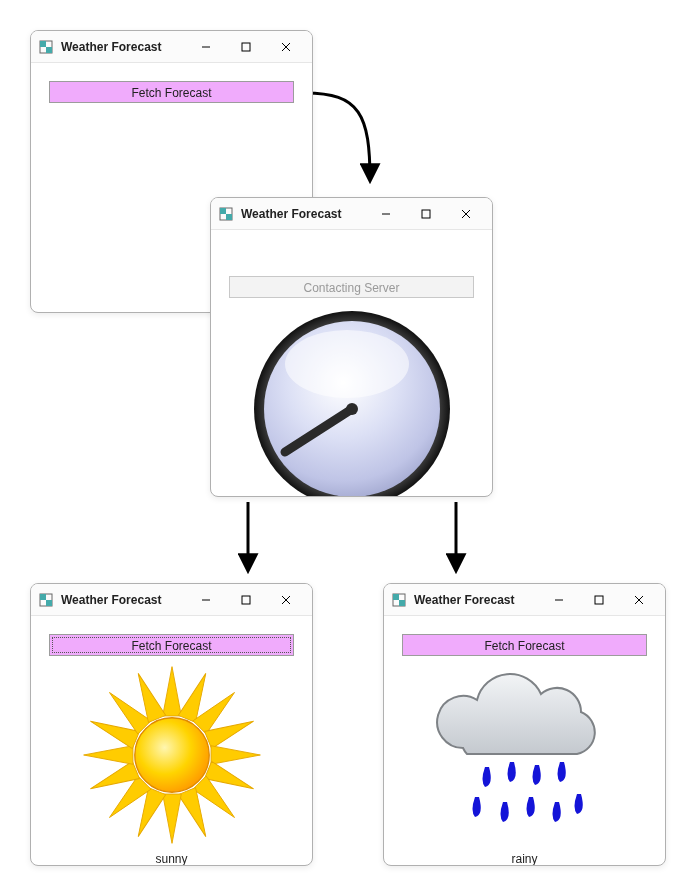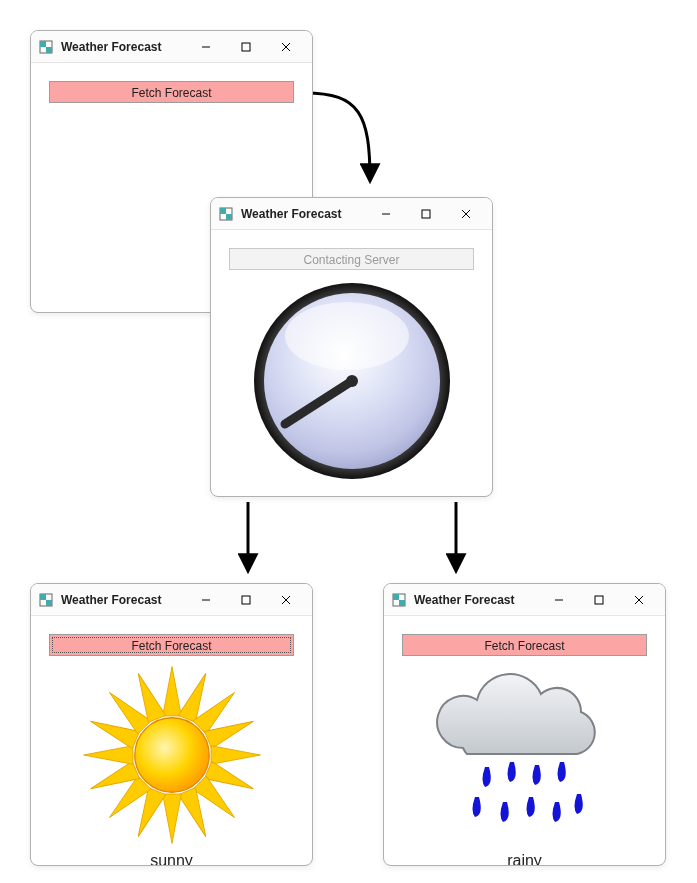--- a/index.html
+++ b/index.html
@@ -47,45 +47,46 @@
   }
   .client {
     padding: 18px 18px 8px 18px;
   }
   .fetch-btn {
     display: block;
     width: 100%;
     height: 22px;
     line-height: 20px;
     text-align: center;
-    background: #fca5a5;
+    background: #f0abfc;
     border: 1px solid #9c9c9c;
     font-size: 12px;
     color: #222;
     cursor: pointer;
   }
   .fetch-btn.disabled {
     background: #f3f3f3;
     color: #9a9a9a;
     border-color: #c8c8c8;
     cursor: default;
+    margin-top: 28px;
   }
   .fetch-btn.focus {
     outline: 1px dotted #555;
     outline-offset: -4px;
   }
   .content-area {
     margin-top: 6px;
     display: flex;
     flex-direction: column;
     align-items: center;
   }
   .status-label {
     margin-top: 4px;
-    font-size: 16px;
+    font-size: 12px;
     color: #222;
   }
   .arrow {
     position: absolute;
     overflow: visible;
   }
 </style>
 </head>
 <body>
 

